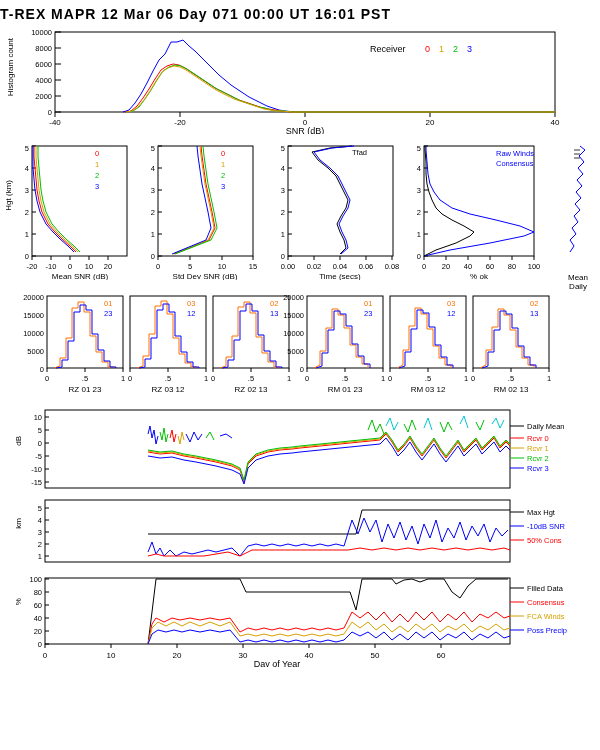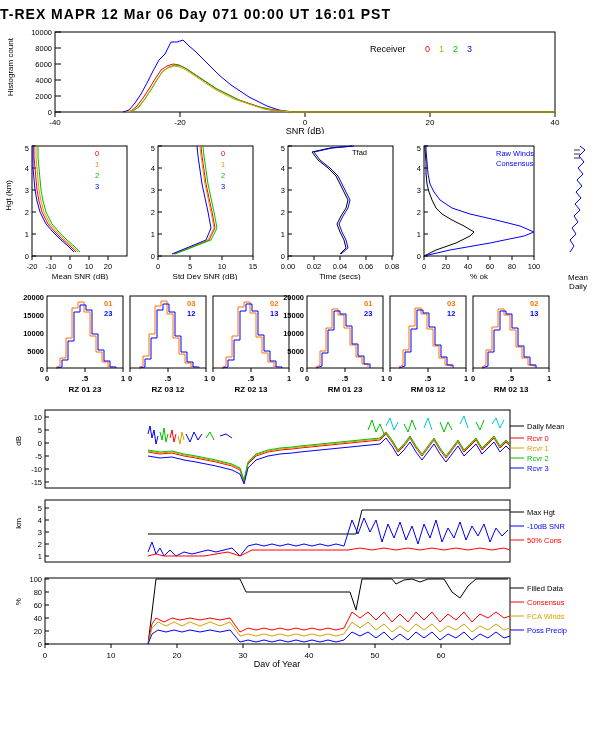--- a/index.html
+++ b/index.html
@@ -229,21 +229,21 @@
         </g>
       </g>
     </svg>
     <div class="abs vert" style="left:4px;top:40px;font-size:8px;">Hgt (km)</div>
     <div class="abs" style="left:556px;top:112px;font-size:8px;text-align:center;width:44px;line-height:9px;margin-top:21px;">
       <span>Mean</span><br>
       <span>Daily</span>
     </div>
   </div>
 
-  <div class="abs" style="left:0;top:288px;width:513px;height:108px;font-weight:bold;">
+  <div class="abs" style="left:0;top:288px;width:513px;height:108px;">
     <svg width="600" height="108" viewBox="0 0 600 108">
 
       <text x="44" y="12" text-anchor="end" font-size="7.5">20000</text>
       <text x="44" y="30" text-anchor="end" font-size="7.5">15000</text>
       <text x="44" y="48" text-anchor="end" font-size="7.5">10000</text>
       <text x="44" y="66" text-anchor="end" font-size="7.5">5000</text>
       <text x="44" y="84" text-anchor="end" font-size="7.5">0</text>
       <text x="304" y="12" text-anchor="end" font-size="7.5">20000</text>
       <text x="304" y="30" text-anchor="end" font-size="7.5">15000</text>
       <text x="304" y="48" text-anchor="end" font-size="7.5">10000</text>

